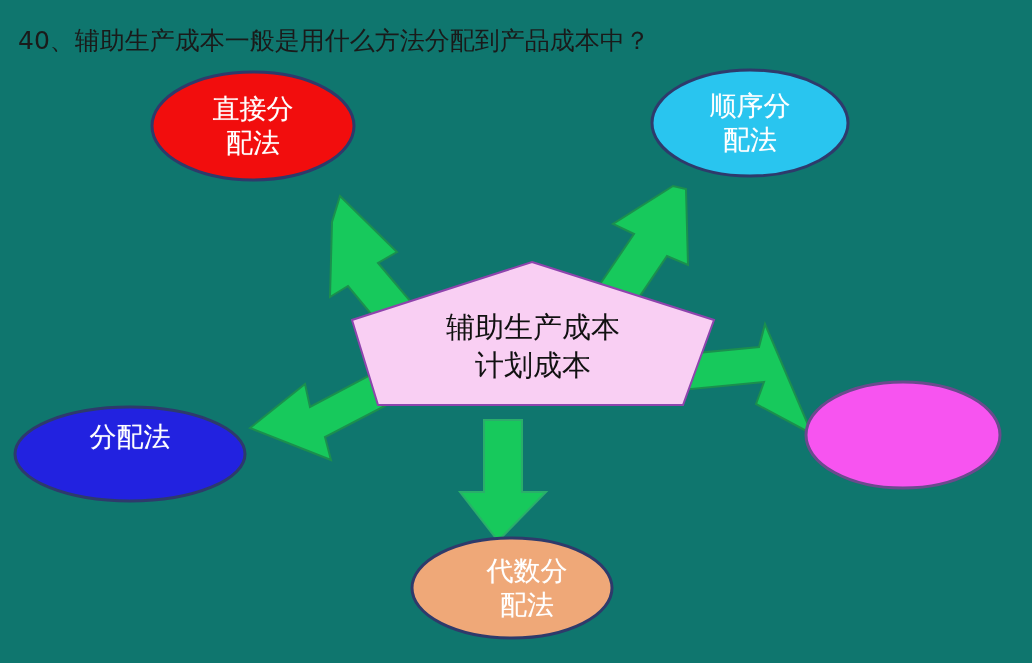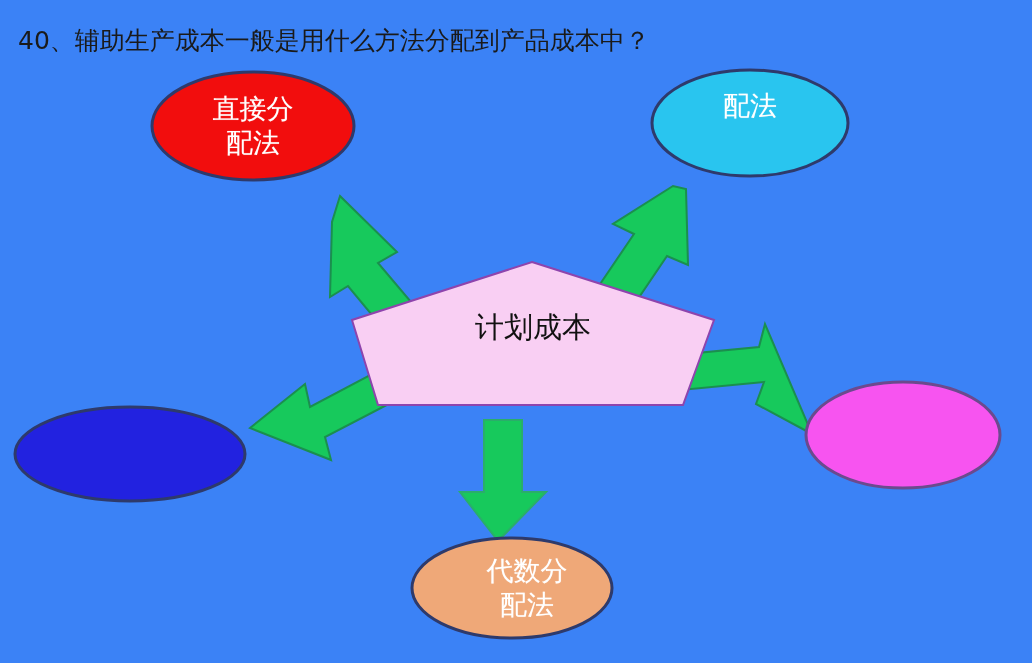--- a/index.html
+++ b/index.html
@@ -10,21 +10,21 @@
     width: 1032px;
     height: 663px;
     background: #F3EBE0;
     font-family: "Liberation Serif", "DejaVu Serif", serif;
     overflow: hidden;
   }
   #stage {
     position: relative;
     width: 1032px;
     height: 663px;
-    background: #3b82f6;
+    background: #0f766e;
   }
 
   
   #title {
     position: absolute;
     left: 18px;
     top: 26px;
     font-size: 25px;
     line-height: 30px;
     color: #1a1a1a;
@@ -114,31 +114,34 @@
       <ellipse cx="512" cy="588" rx="100" ry="50" fill="#EFA878" stroke="#2E3A6B" stroke-width="3"></ellipse>
     </g>
   </svg>
 
   <div class="node-label ellipse-label" style="left:153px; top:92px; width:200px;">
     <div>直接分</div>
     <div>配法</div>
   </div>
 
   <div class="node-label ellipse-label" style="left:652px; top:89px; width:196px;">
+    <div>顺序分</div>
     <div>配法</div>
   </div>
 
   <div class="node-label ellipse-label" style="left:15px; top:420px; width:230px;">
+    <div>分配法</div>
   </div>
 
   <div class="node-label ellipse-label" style="left:806px; top:401px; width:194px;">
   </div>
 
   <div class="node-label ellipse-label" style="left:427px; top:554px; width:200px;">
     <div>代数分</div>
     <div>配法</div>
   </div>
 
   <div class="node-label pentagon-label" style="left:373px; top:308px; width:320px;">
+    <div>辅助生产成本</div>
     <div>计划成本</div>
   </div>
 
 </div>
 
 </body></html>

